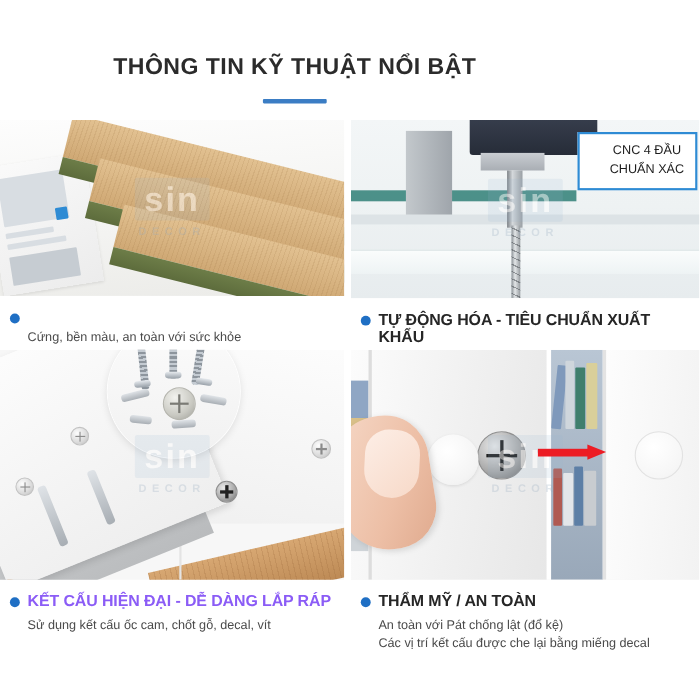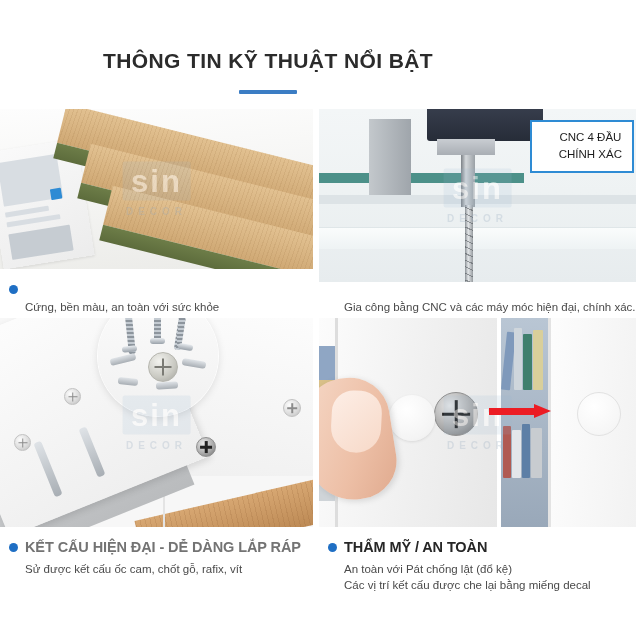--- a/index.html
+++ b/index.html
@@ -308,26 +308,27 @@
         <div class="slab-base"></div>
 
         <div class="bit-shank"></div>
         <div class="bit-flute"></div>
         <div class="wm">
           <div class="wm-mark">sin</div>
           <div class="wm-sub">DECOR</div>
         </div>
         <div class="cnc-label" style="border-color: rgb(46, 139, 212); padding-left: 27px;">
           <div>CNC 4 ĐẦU</div>
-          <div>CHÍNH XÁC</div>
+          <div>CHUẨN XÁC</div>
         </div>
       </div>
       <div class="cap">
-        <div class="cap-sub" style="color: rgb(74, 74, 74);">
-          <div>Gia công bằng CNC và các máy móc hiện đại, chính xác.</div>
+        <div class="cap-head">
+          <span class="dot" style="background: rgb(31, 111, 196);"></span>
+          <span class="cap-title" style="color: rgb(38, 38, 38);">TỰ ĐỘNG HÓA - TIÊU CHUẨN XUẤT KHẨU</span>
         </div>
       </div>
     </div>
 
     <div class="cell">
       <div class="photo p3">
         <div class="panelB"></div>
         <div class="woodB"></div>
         <div class="seam"></div>
         <div class="shadowA"></div>
@@ -353,24 +354,24 @@
           <div class="dowel" style="left:58px;top:86px;width:22px;transform:rotate(-4deg);"></div>
         </div>
         <div class="wm">
           <div class="wm-mark">sin</div>
           <div class="wm-sub">DECOR</div>
         </div>
       </div>
       <div class="cap">
         <div class="cap-head">
           <span class="dot" style="background: rgb(31, 111, 196);"></span>
-          <span class="cap-title" style="color: #737373;">KẾT CẤU HIỆN ĐẠI - DỄ DÀNG LẮP RÁP</span>
+          <span class="cap-title" style="color: #8b5cf6;">KẾT CẤU HIỆN ĐẠI - DỄ DÀNG LẮP RÁP</span>
         </div>
         <div class="cap-sub" style="color: rgb(74, 74, 74);">
-          <div>Sử được kết cấu ốc cam, chốt gỗ, rafix, vít</div>
+          <div>Sử dụng kết cấu ốc cam, chốt gỗ, decal, vít</div>
         </div>
       </div>
     </div>
 
     <div class="cell">
       <div class="photo p4">
         <div class="doorL"></div>
         <div class="booksL"></div>
         <div class="edgeL"></div>
         <div class="gap"></div>

